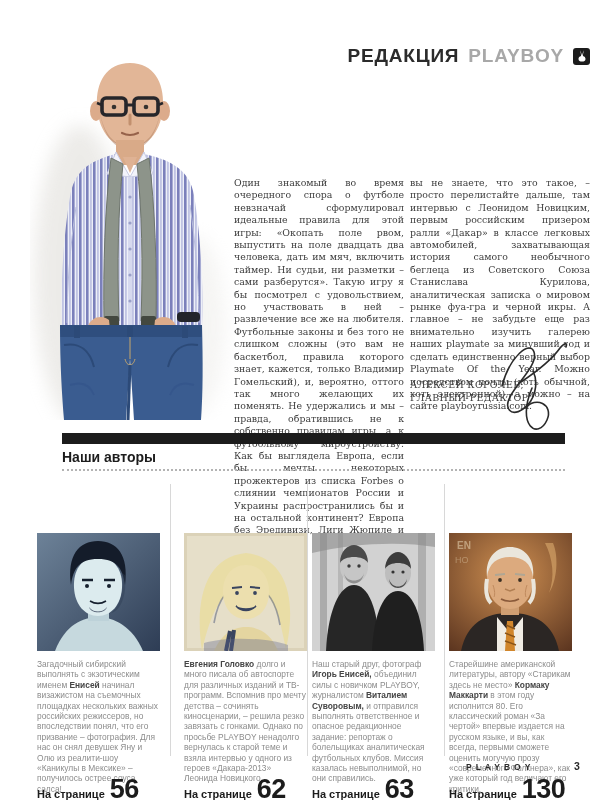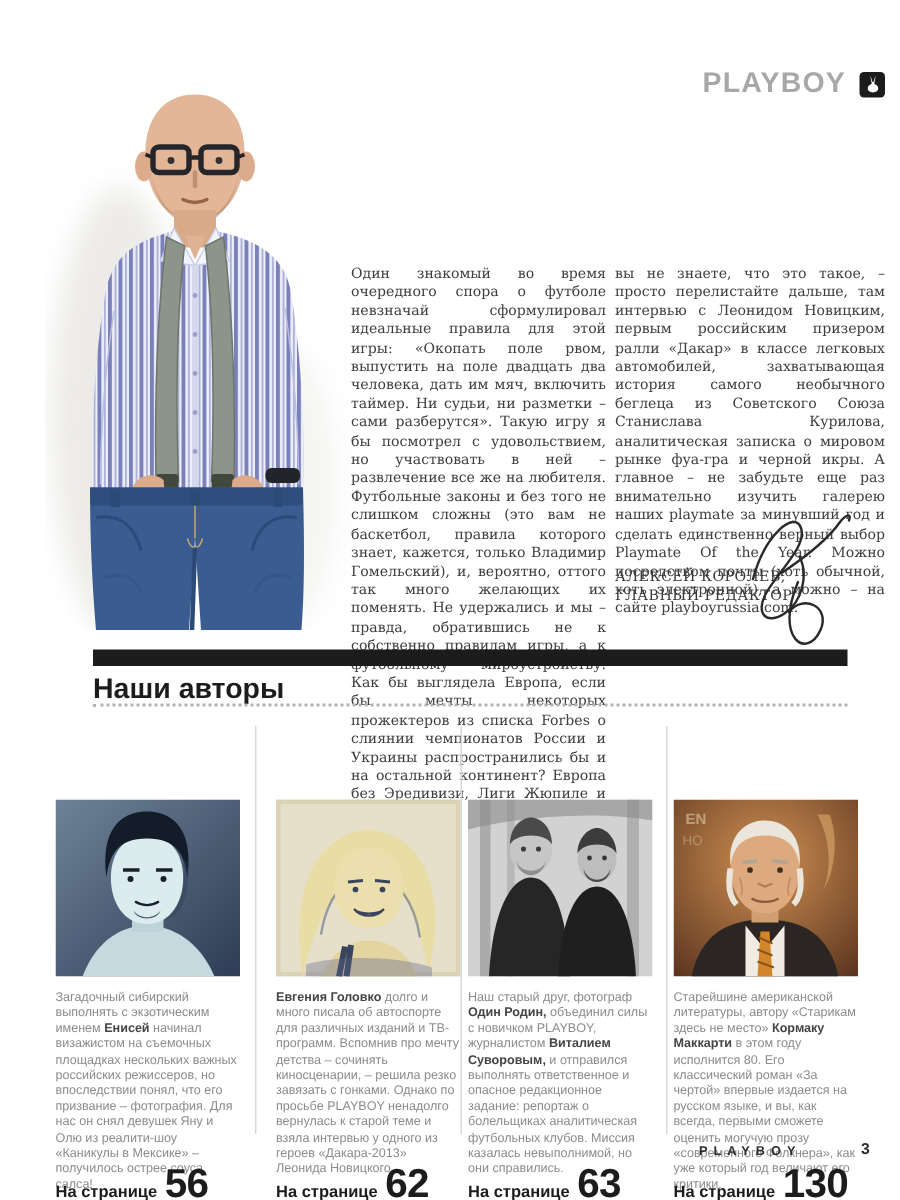--- a/index.html
+++ b/index.html
@@ -23,21 +23,21 @@
            text-align:justify;}
   .article p{margin:0;}
   .colL{width:170px;}
   .colR{width:180px;}
   
   .byline{position:absolute;left:410px;top:378px;font-family:"DejaVu Serif",serif;
           font-size:9.5px;line-height:13px;color:#3a3a3a;letter-spacing:0.3px;}
   .signature{position:absolute;left:488px;top:338px;width:90px;height:100px;}
   
   .black-bar{position:absolute;left:62px;top:433px;width:503px;height:11px;background:#1c1c1c;}
-  .authors-heading{position:absolute;left:62px;top:449px;margin:0;font-size:19px;
+  .authors-heading{position:absolute;left:62px;top:449px;margin:0;font-size:14px;
                    font-weight:bold;color:#1c1c1c;}
   .dotted-rule{position:absolute;left:62px;top:469px;width:503px;height:0;
                border-top:2px dotted #b3b3b3;}
   
   .authors{position:absolute;left:0;top:486px;width:600px;height:274px;}
   .author-col{position:absolute;top:0;width:123px;height:274px;margin-top:47px;}
   .a1{left:37px;} .a2{left:184px;} .a3{left:312px;} .a4{left:449px;}
   .col-divider{position:absolute;top:-2px;width:1px;height:272px;background:#d8d8d8;}
   .d1{left:170px;} .d2{left:307px;} .d3{left:444px;}
   .author-photo{width:123px;height:118px;display:block;}
@@ -51,20 +51,21 @@
   .footer-brand{position:absolute;top:762px;left:466px;font-size:8.5px;font-weight:bold;
                 letter-spacing:4px;color:#2b2b2b;}
   .footer-page{position:absolute;top:760px;left:574px;font-size:10.5px;font-weight:bold;color:#2b2b2b;}
 </style>
 </head>
 <body>
 
 <div class="page">
 
   <div class="masthead">
+    <span class="section">РЕДАКЦИЯ</span>
     <span class="brand">PLAYBOY</span>
     <span class="bunny-box">
       <svg width="12" height="12" viewBox="0 0 12 12">
         <path d="M4.1 0.6 C4.8 2.9 5.0 4.7 5.1 6.0 C3.4 6.4 2.5 7.6 2.5 8.9 C2.5 10.6 4.0 11.6 6.0 11.6 C8.0 11.6 9.5 10.6 9.5 8.9 C9.5 7.6 8.6 6.4 6.9 6.0 C7.0 4.7 7.2 2.9 7.9 0.6 C7.9 0.6 6.7 2.4 6.4 4.7 L5.6 4.7 C5.3 2.4 4.1 0.6 4.1 0.6 Z" fill="#ffffff"></path>
       </svg>
     </span>
   </div>
 
   <div class="editor-photo">
     <svg width="205" height="395" viewBox="0 0 205 395">
@@ -225,21 +226,21 @@
           <circle cx="47" cy="33" r="1.7" fill="#3a3a3a"></circle>
         <path d="M14 118 C16 76 28 52 42 52 C56 52 66 74 68 118 Z" fill="#262626"></path>
 
         <ellipse cx="86" cy="40" rx="13" ry="15" fill="#bdbdbd"></ellipse>
         <path d="M73 36 C73 26 80 19 86 19 C92 19 99 26 99 36 C95 28 77 28 73 36 Z" fill="#3c3c3c"></path>
         <path d="M77 46 C80 56 92 56 95 46 C94 58 78 58 77 46 Z" fill="#4a4a4a"></path>
         <circle cx="81" cy="39" r="1.6" fill="#333"></circle>
           <circle cx="91" cy="39" r="1.6" fill="#333"></circle>
         <path d="M60 118 C62 80 72 58 86 58 C100 58 110 80 112 118 Z" fill="#1f1f1f"></path>
       </svg>
-      <p class="bio"><span>Наш старый друг, фотограф </span><span class="b">Один Родин,</span><span> объединил силы с новичком PLAYBOY, журналистом </span><span class="b">Виталием Суворовым,</span><span> и отправился выполнять ответственное и опасное редакционное задание: репортаж о болельщиках аналитическая футбольных клубов. Миссия казалась невыполнимой, но они справились.</span></p>
+      <p class="bio"><span>Наш старый друг, фотограф </span><span class="b">Игорь Енисей,</span><span> объединил силы с новичком PLAYBOY, журналистом </span><span class="b">Виталием Суворовым,</span><span> и отправился выполнять ответственное и опасное редакционное задание: репортаж о болельщиках аналитическая футбольных клубов. Миссия казалась невыполнимой, но они справились.</span></p>
       <div class="pageline">
         <span class="lbl">На странице</span>
         <span class="num">63</span>
       </div>
     </div>
 
     <div class="author-col a4">
       <svg class="author-photo" viewBox="0 0 123 118">
         <defs>
             <radialGradient id="ag4" cx="0.5" cy="0.35" r="0.8">

